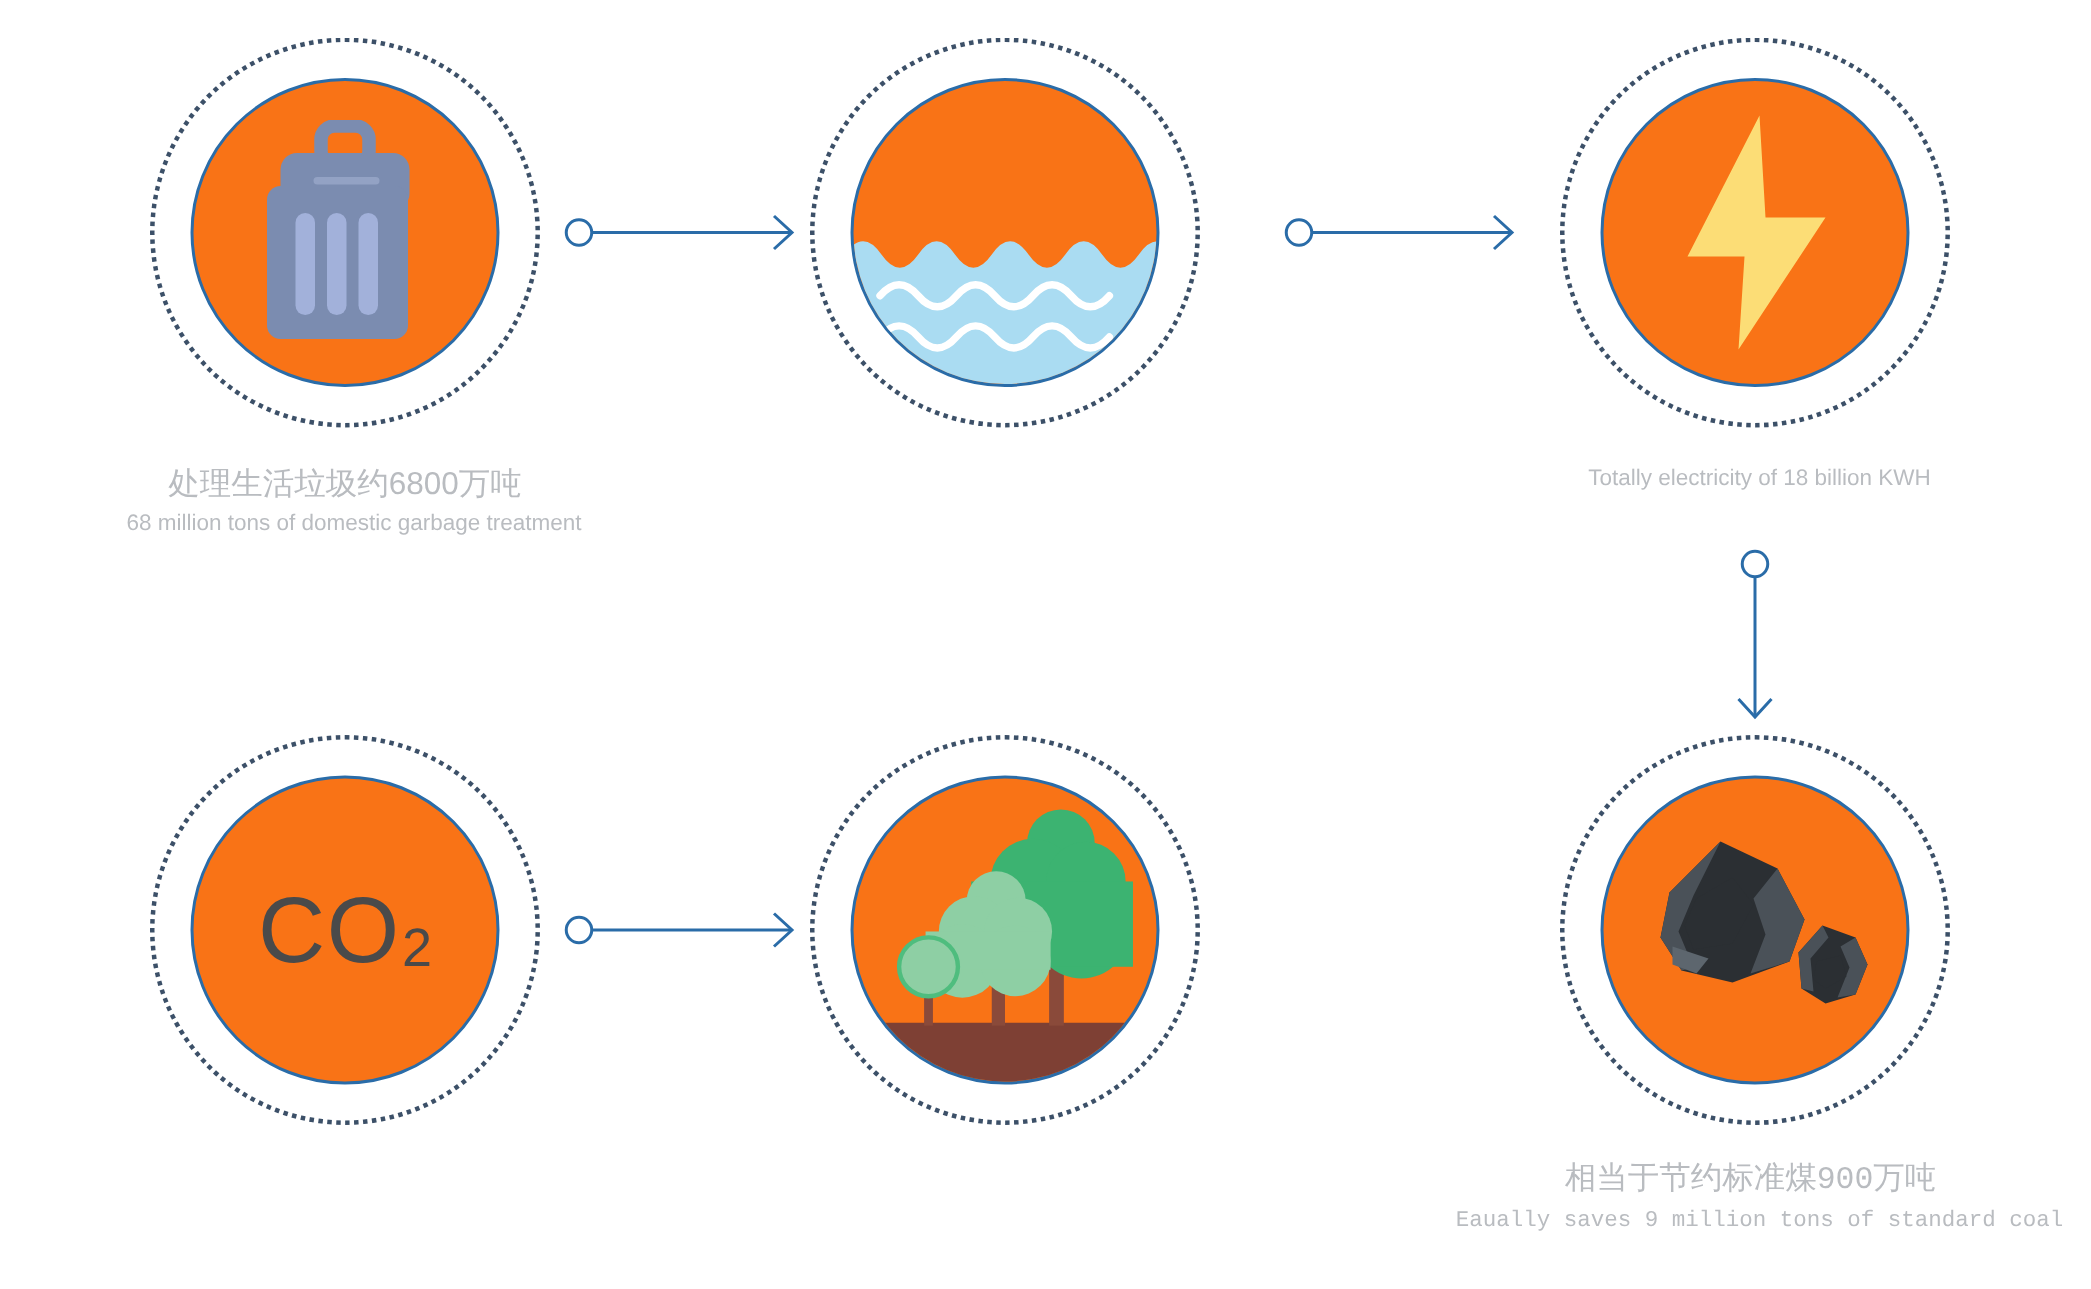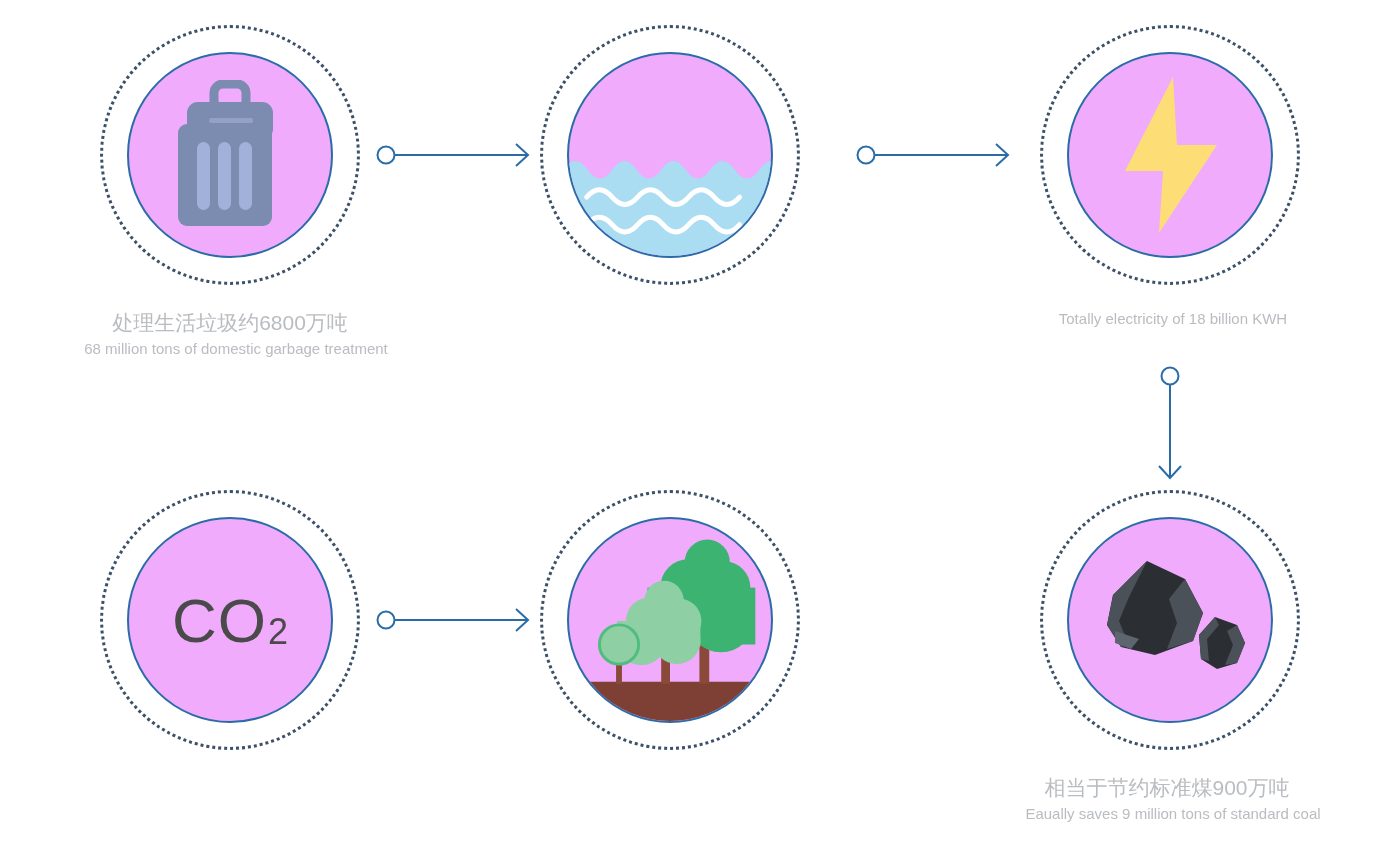--- a/index.html
+++ b/index.html
@@ -18,21 +18,21 @@
     position:absolute;left:0;top:0;width:260px;height:260px;
     border-radius:50%;
     border:3px dotted #3c5068;
     box-sizing:border-box;
   }
   .ring-solid{
     position:absolute;left:27px;top:27px;width:206px;height:206px;
     border-radius:50%;
     border:2.5px solid #2a6ca8;
     box-sizing:border-box;
-    background:#f0abfc;
+    background:#f97316;
     overflow:hidden;
   }
   .icon-wrap{
     position:absolute;left:0;top:0;width:100%;height:100%;
     display:flex;align-items:center;justify-content:center;
   }
   .icon-wrap svg{display:block;}
 
   
   .co2{
@@ -183,21 +183,21 @@
           <path d="M130,62 L114,80 L116,104 L124,106 L122,84 L134,70 Z" fill="#4a5158"></path>
           <path d="M152,70 L160,88 L152,108 L140,110 L148,90 L142,76 Z" fill="#4a5158"></path>
           <path d="M126,86 L142,82 L146,96 L132,104 L124,98 Z" fill="#2b2f33"></path>
         </svg>
       </div>
     </div>
   </div>
 
 
 
-  <div class="caption" style="left:940px;top:773px;width:454px;">
+  <div class="caption" style="left:940px;top:773px;width:454px;font-family:Liberation Mono, monospace;">
     <span class="cn">相当于节约标准煤900万吨</span>
     <span class="en">Eaually saves 9 million tons of standard coal</span>
   </div>
 
   <div class="conn" style="left:376px;top:138px;">
     <svg width="160" height="34" viewBox="0 0 160 34">
       <circle cx="10" cy="17" r="8.5" fill="none" stroke="#2a6ca8" stroke-width="2"></circle>
       <line x1="19" y1="17" x2="152" y2="17" stroke="#2a6ca8" stroke-width="2"></line>
       <polyline points="140,6 152,17 140,28" fill="none" stroke="#2a6ca8" stroke-width="2"></polyline>
     </svg>

